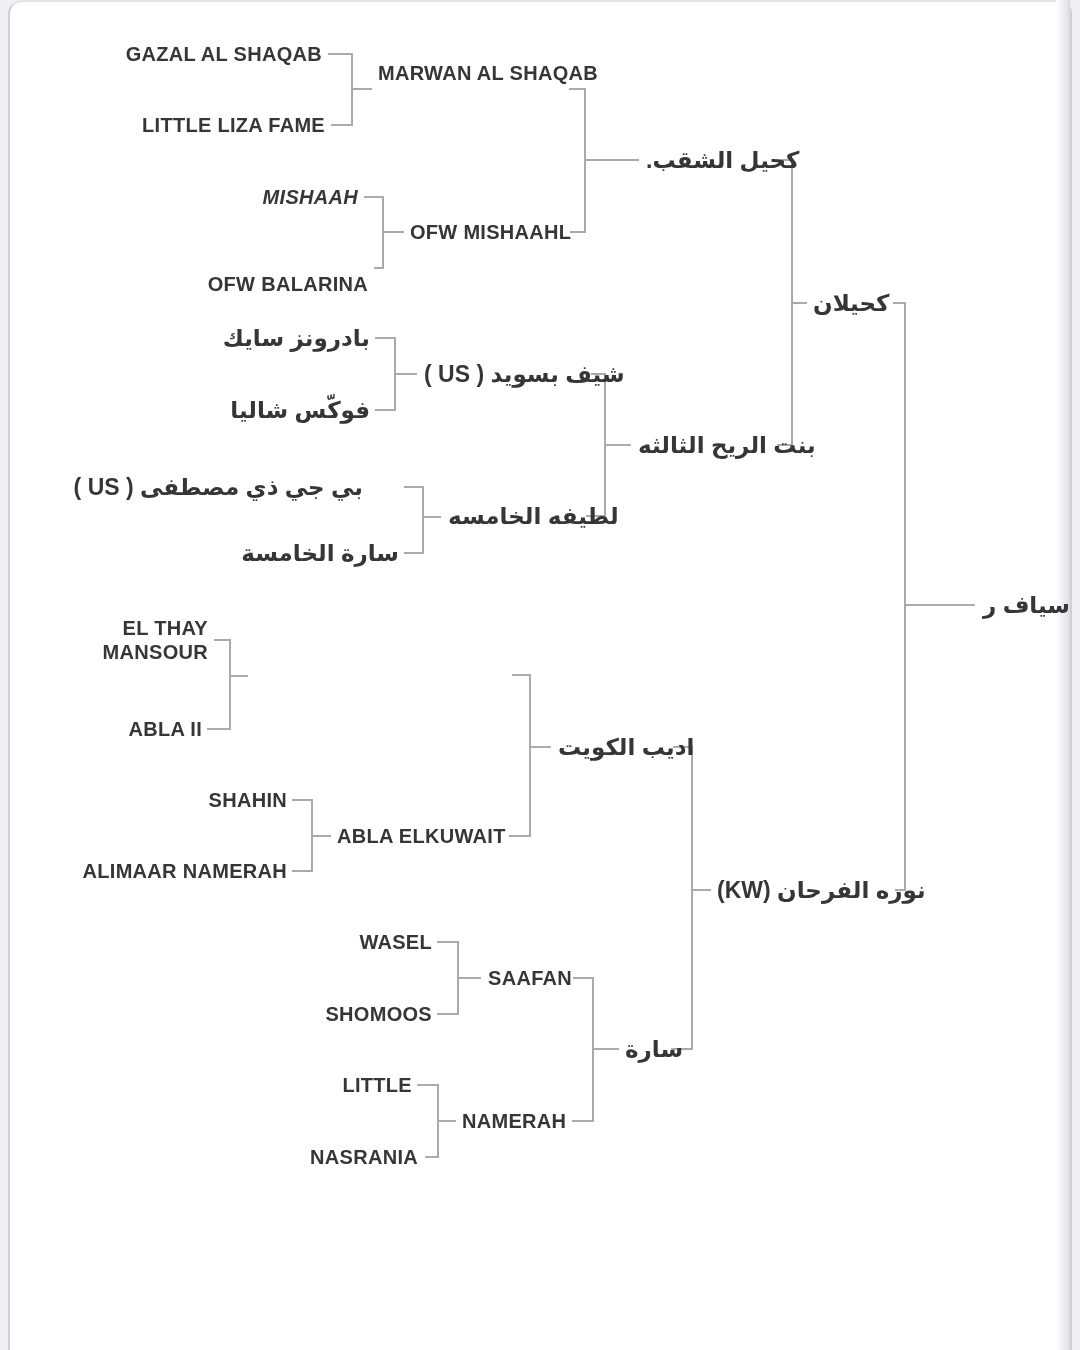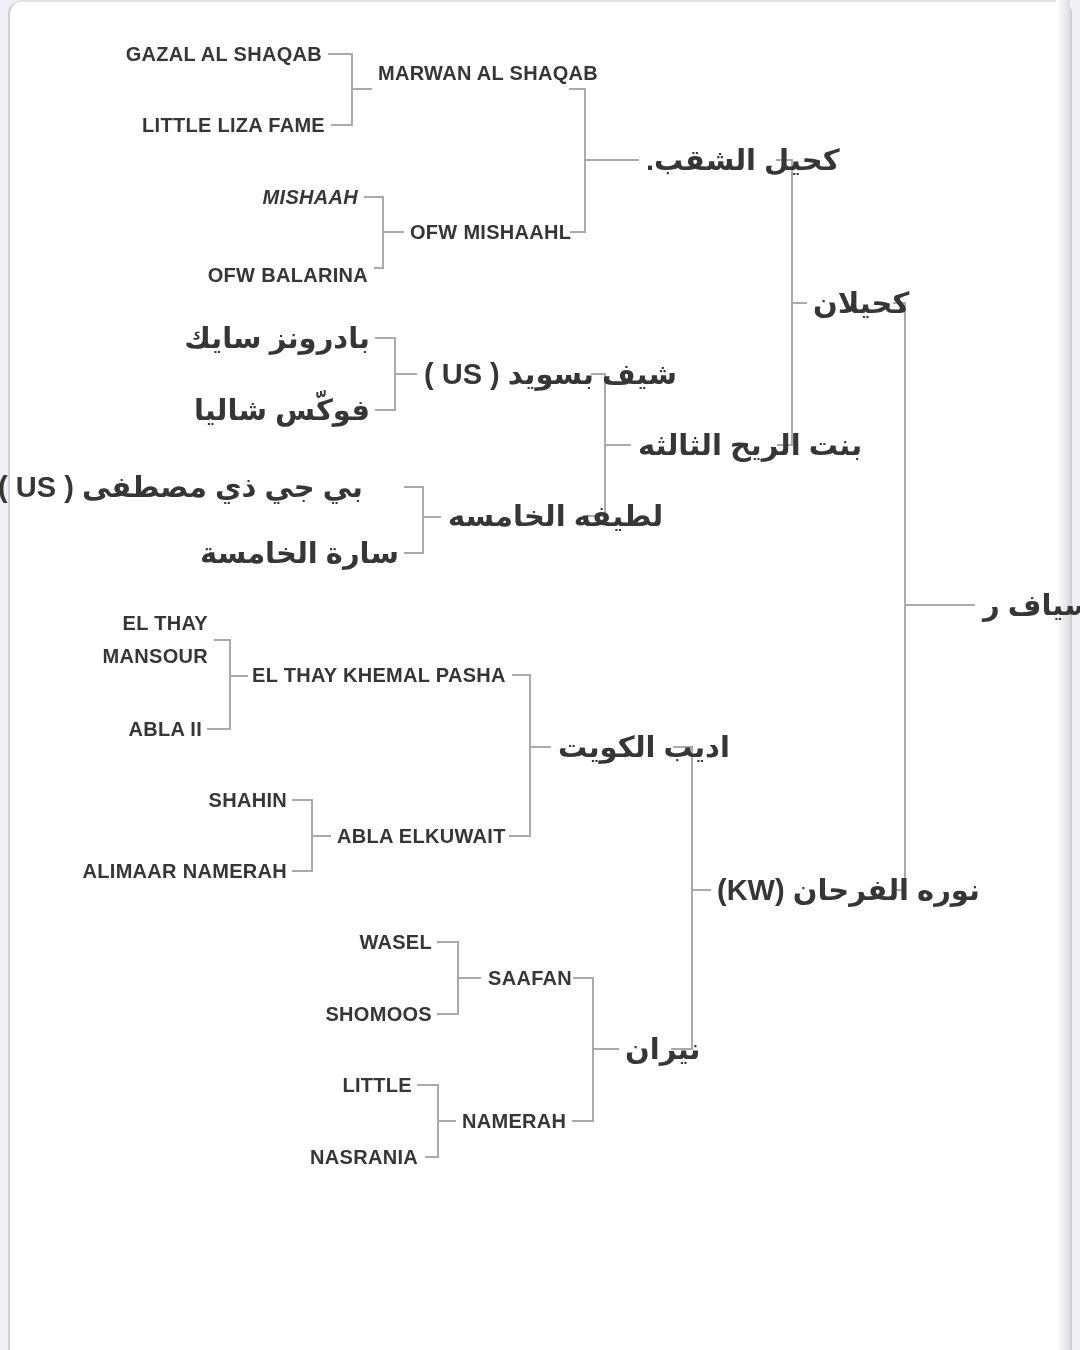--- a/index.html
+++ b/index.html
@@ -21,22 +21,22 @@
     pointer-events:none;
   }
   svg.connectors{position:absolute;left:0;top:0;z-index:1;}
   svg.connectors path{stroke:#a9a9ae;stroke-width:2;fill:none;}
   .nodes{position:absolute;left:0;top:0;width:1080px;height:1350px;z-index:2;}
   .node{
     position:absolute;transform:translateY(-50%);
     white-space:nowrap;color:#363636;font-weight:700;
   }
   .en{font-size:20px;letter-spacing:0.3px;}
-  .ar{font-size:29px;}
-  .wrap{white-space:normal;width:118px;text-align:right;line-height:33px;}
+  .ar{font-size:23px;}
+  .wrap{white-space:normal;width:118px;text-align:right;line-height:24px;}
 </style>
 </head>
 <body>
 
 <div class="card"></div>
 <div class="edge-right-shade"></div>
 
 <svg class="connectors" width="1080" height="1350" viewBox="0 0 1080 1350">
   <path d="M328 54 H352 V125 H331 M352 89 H372"></path>
   <path d="M364 197 H383 V268 H374 M383 232 H404"></path>
@@ -53,45 +53,44 @@
   <path d="M776 160 H792 V445 H777 M792 303 H807"></path>
   <path d="M673 747 H692 V1049 H671 M692 890 H711"></path>
   <path d="M893 303 H905 V890 H895 M905 605 H975"></path>
 </svg>
 
 <div class="nodes">
 
   <div class="node en" style="right:758px;top:54px;">GAZAL AL SHAQAB</div>
   <div class="node en" style="right:755px;top:125px;">LITTLE LIZA FAME</div>
   <div class="node en" style="right:722px;top:197px;font-style:italic;">MISHAAH</div>
-  <div class="node en" style="right:712px;top:275px;">OFW BALARINA</div>
+  <div class="node en" style="right:712px;top:284px;">OFW BALARINA</div>
   <div class="node ar" dir="rtl" style="right:710px;top:338px;">بادرونز سايك</div>
   <div class="node ar" dir="rtl" style="right:710px;top:410px;">فوكّس شاليا</div>
   <div class="node ar" dir="rtl" style="right:717px;top:487px;">بي جي ذي مصطفى ( US )</div>
   <div class="node ar" dir="rtl" style="right:681px;top:553px;">سارة الخامسة</div>
   <div class="node en wrap" style="right:872px;top:640px;">EL THAY MANSOUR</div>
   <div class="node en" style="right:878px;top:729px;">ABLA II</div>
   <div class="node en" style="right:793px;top:800px;">SHAHIN</div>
   <div class="node en" style="right:793px;top:871px;">ALIMAAR NAMERAH</div>
   <div class="node en" style="right:648px;top:942px;">WASEL</div>
   <div class="node en" style="right:648px;top:1014px;">SHOMOOS</div>
   <div class="node en" style="right:668px;top:1085px;">LITTLE</div>
   <div class="node en" style="right:662px;top:1157px;">NASRANIA</div>
 
   <div class="node en" style="left:378px;top:73px;">MARWAN AL SHAQAB</div>
   <div class="node en" style="left:410px;top:232px;">OFW MISHAAHL</div>
   <div class="node ar" dir="rtl" style="left:424px;top:374px;">شيف بسويد ( US )</div>
   <div class="node ar" dir="rtl" style="left:448px;top:516px;">لطيفه الخامسه</div>
-  <div class="node en" style="left:252px;top:675px;">EL THAY KHEMAL PASHA</div>
   <div class="node en" style="left:337px;top:836px;">ABLA ELKUWAIT</div>
   <div class="node en" style="left:488px;top:978px;">SAAFAN</div>
   <div class="node en" style="left:462px;top:1121px;">NAMERAH</div>
 
   <div class="node ar" dir="rtl" style="left:646px;top:160px;">كحيل الشقب.</div>
   <div class="node ar" dir="rtl" style="left:638px;top:445px;text-align:center;">بنت الريح الثالثه</div>
   <div class="node ar" dir="rtl" style="left:558px;top:747px;">اديب الكويت</div>
-  <div class="node ar" dir="rtl" style="left:625px;top:1049px;">نيران</div>
+  <div class="node ar" dir="rtl" style="left:625px;top:1049px;">سارة</div>
 
   <div class="node ar" dir="rtl" style="left:813px;top:303px;">كحيلان</div>
   <div class="node ar" dir="rtl" style="left:717px;top:890px;">نوره الفرحان (KW)</div>
 
   <div class="node ar" dir="rtl" style="left:983px;top:605px;">سياف ر</div>
 </div>
 
 </body></html>

